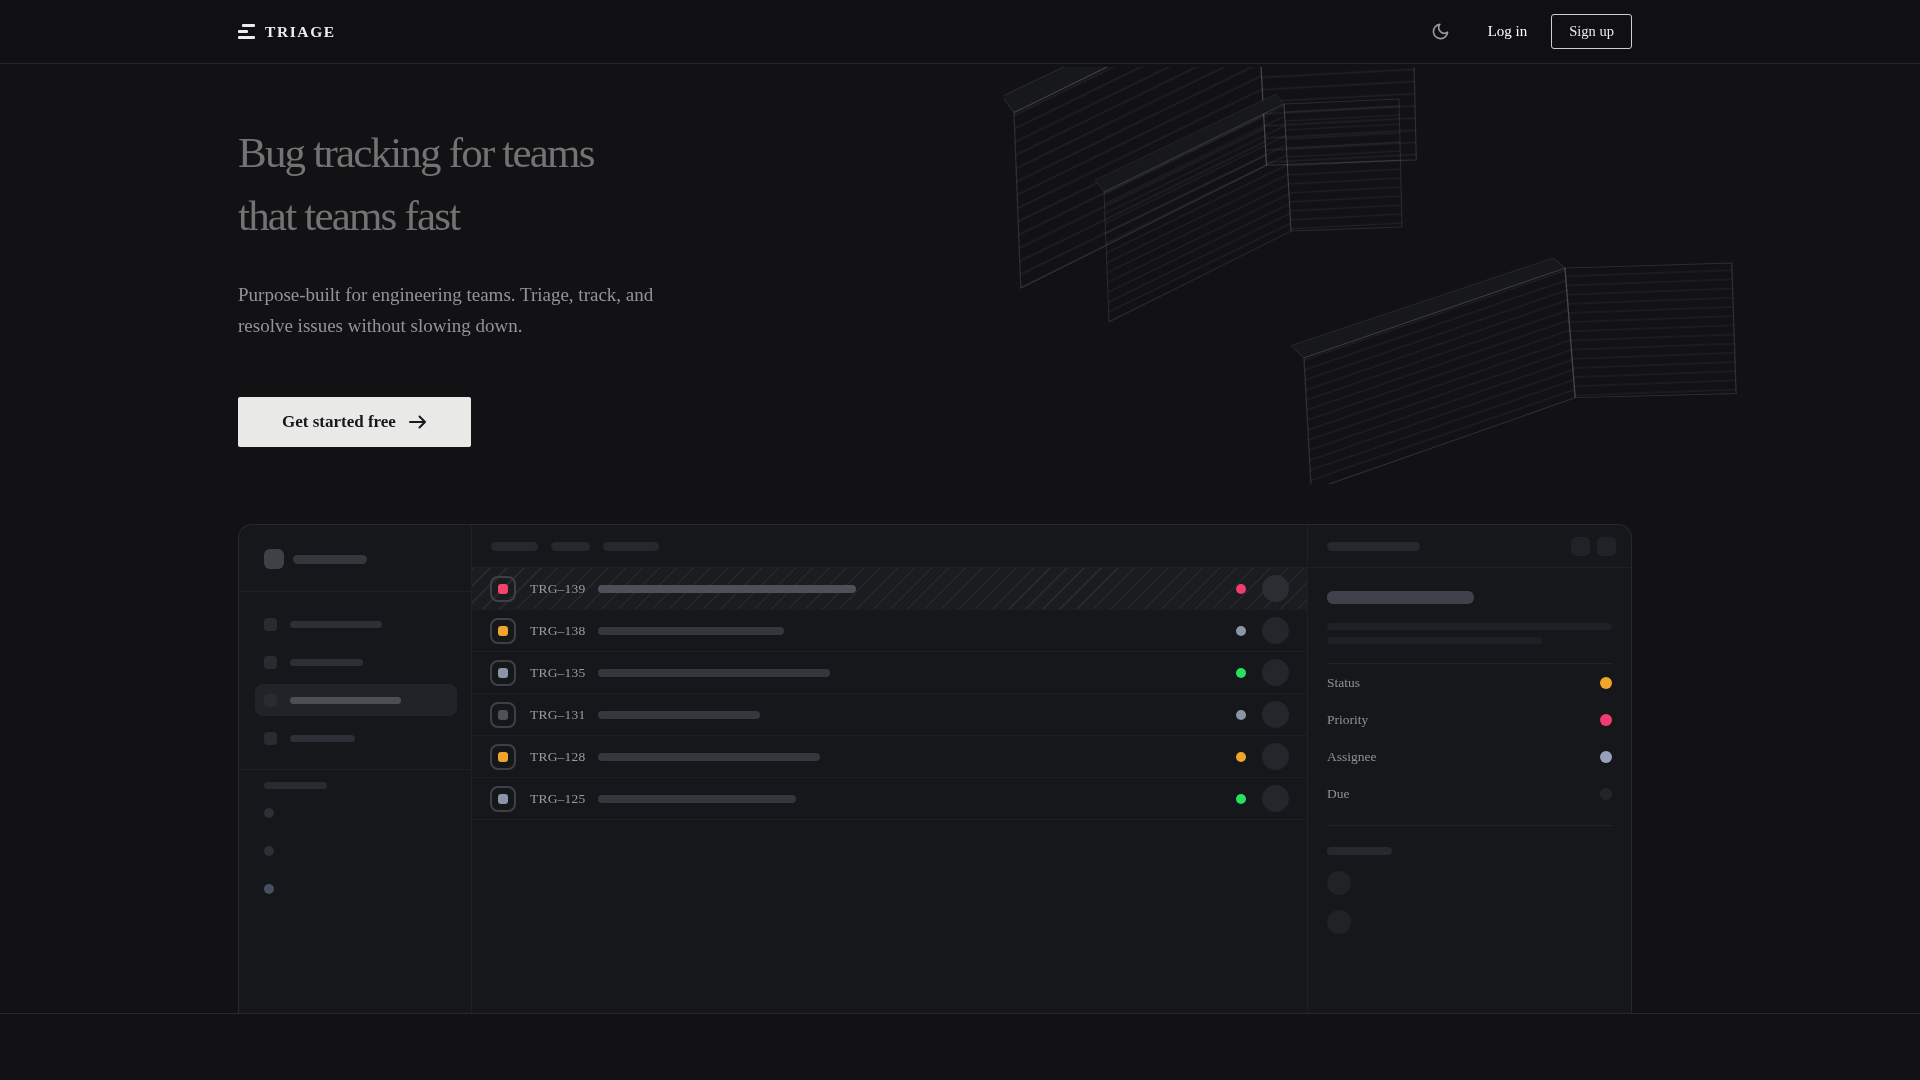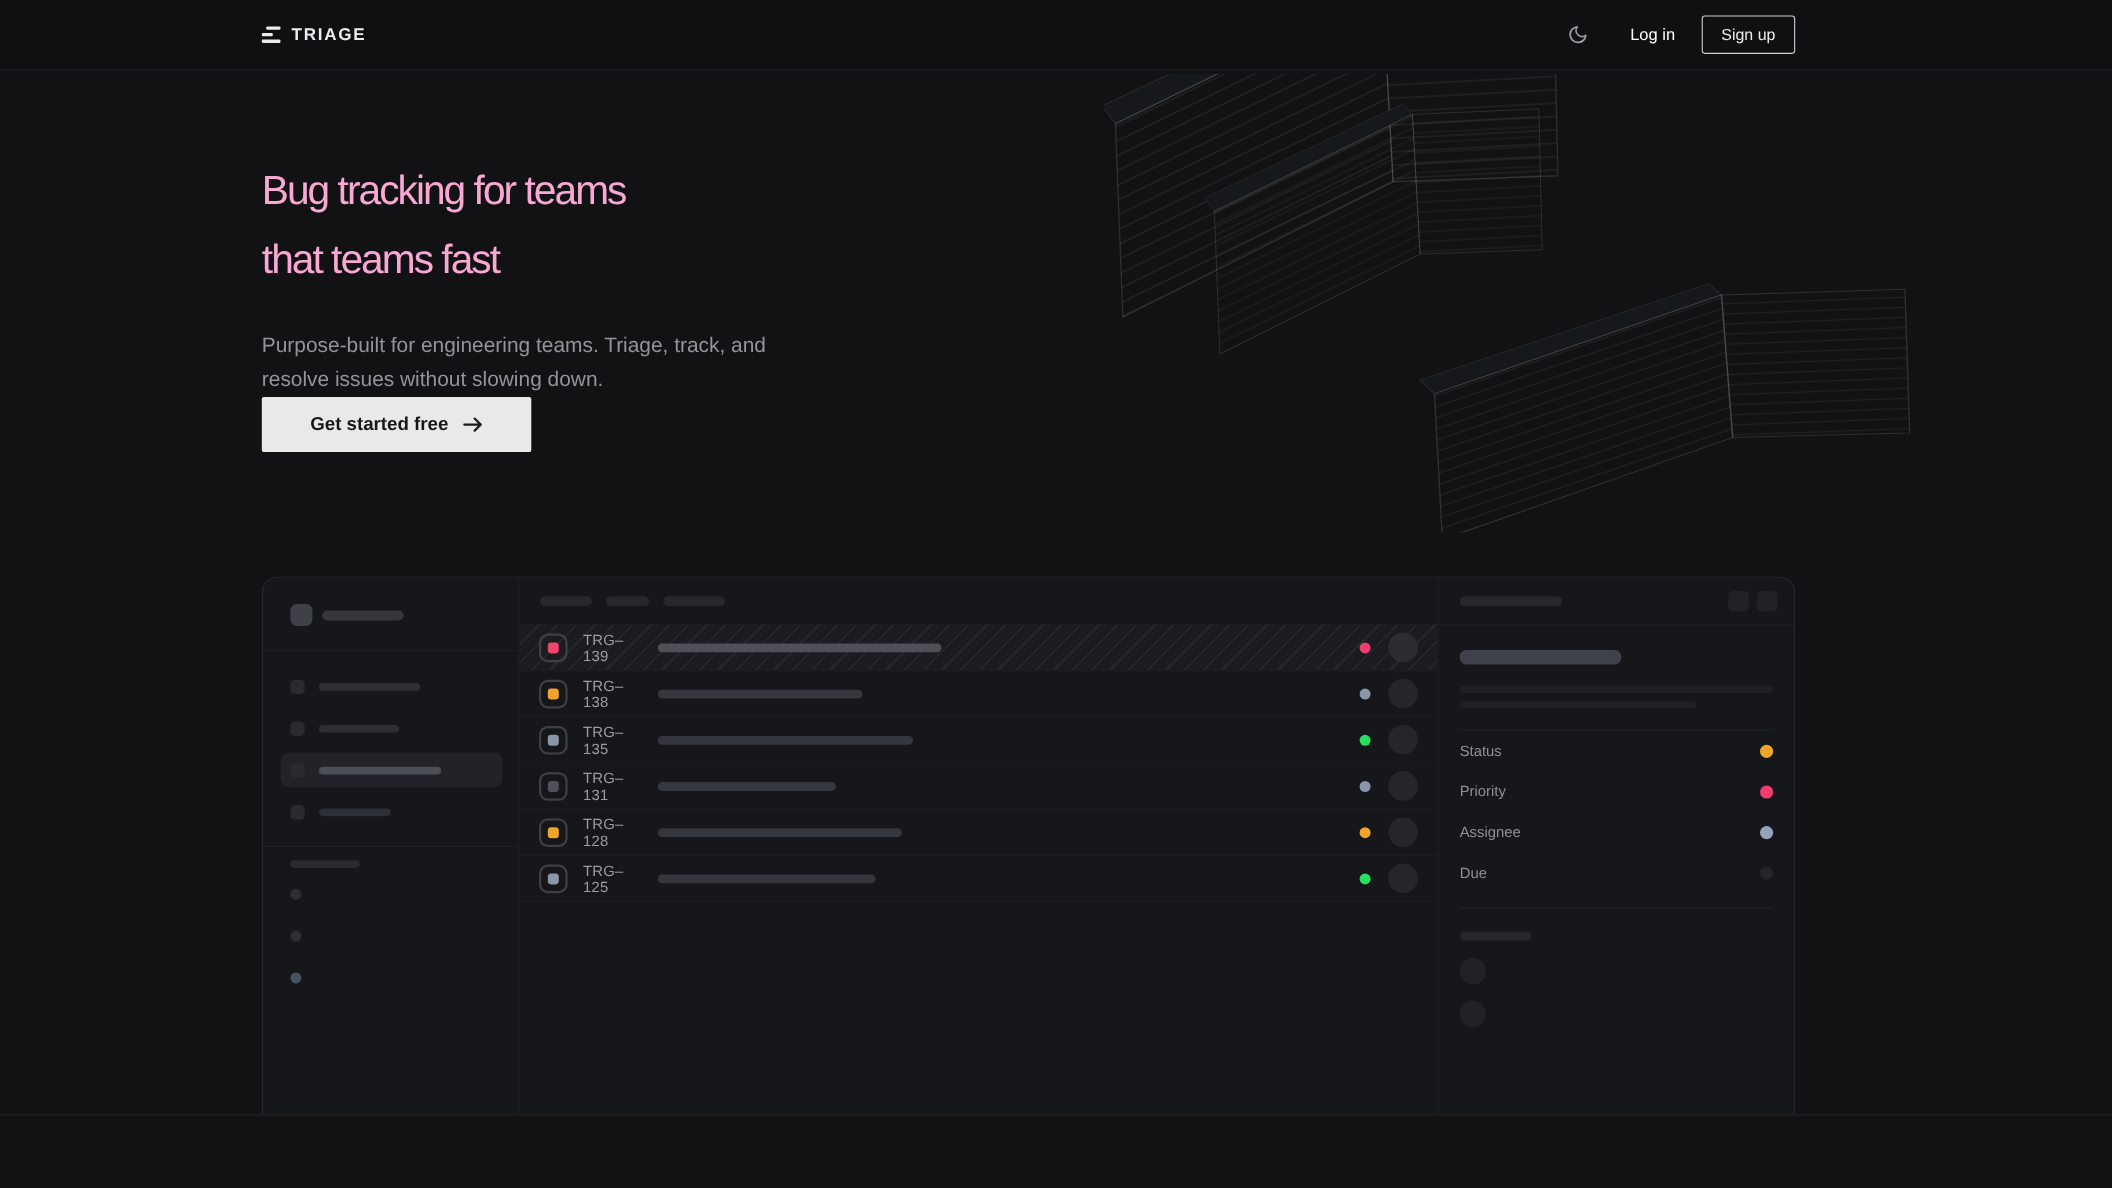--- a/index.html
+++ b/index.html
@@ -2,21 +2,21 @@
 <html><head>
 <meta charset="utf-8">
 <style>
   * { margin:0; padding:0; box-sizing:border-box; }
   html,body { width:1920px; height:1080px; overflow:hidden; }
   body {
     background:#121215;
     font-family:"Liberation Sans","DejaVu Sans",sans-serif;
     color:#e6e6e8;
   }
-  .page { width:1920px; height:900px; display:flex; flex-direction:column; }
+  .page { width:1920px; height:900px; display:flex; flex-direction:column;font-family:Liberation Serif, serif; }
 
   
   .topbar {
     height:64px; flex:none;
     background:#101013;
     border-bottom:1px solid #242429;
     display:flex; align-items:center;
   }
   .topbar-inner {
     width:100%; padding-left:238px; padding-right:288px;
@@ -38,24 +38,24 @@
     background:transparent; border:1px solid #cfcfd3; border-radius:3px;
     color:#ececee; font-size:14.5px; cursor:pointer;
     font-family:inherit;
   }
 
   
   .hero { position:relative; height:460px; flex:none; overflow:hidden; }
   .deco { position:absolute; top:3px; right:175px; width:741px; height:417px; pointer-events:none; }
   .hero-content { position:relative; padding:57px 0 0 238px; }
   .headline {
-    font-size:37px; line-height:63px; font-weight:500;
-    letter-spacing:-1.8px; color:#f9a8d4; margin-bottom:33px;margin-top:20px;
-  }
-  .sub { font-size:19px; line-height:30.5px; color:#939499; }
+    font-size:43px; line-height:63px; font-weight:500;
+    letter-spacing:-1.8px; color:#737373; margin-bottom:33px;
+  }
+  .sub { font-size:19px; line-height:30.5px; color:#939499; margin-bottom:56px; }
   .cta {
     display:inline-flex; align-items:center; gap:13px;
     height:50px; padding:0 44px;
     background:#e9e9e8; color:#17171a;
     border:none; border-radius:2px;
     font-size:17px; font-weight:700; font-family:inherit;
     cursor:pointer;
   }
 
   

